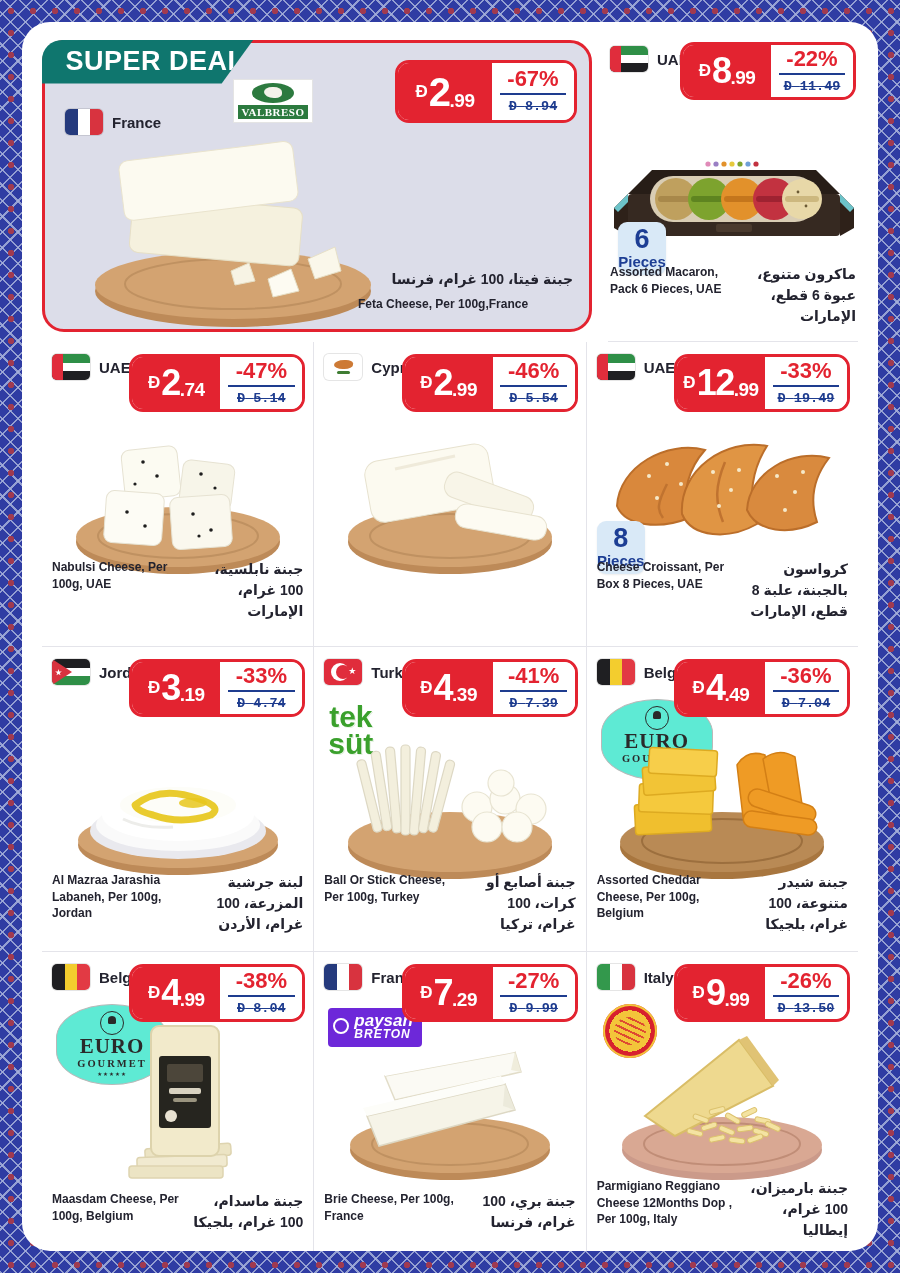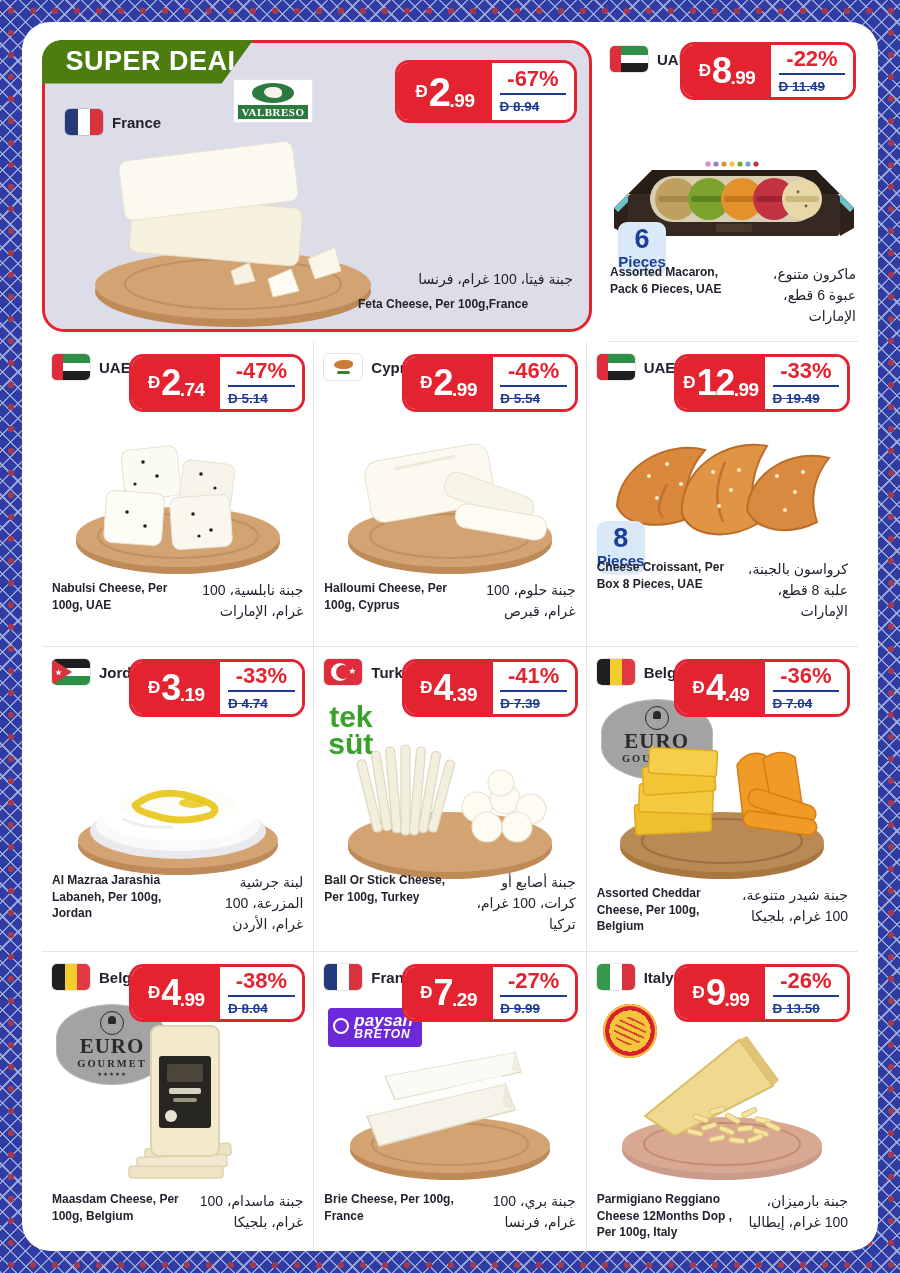--- a/index.html
+++ b/index.html
@@ -12,21 +12,21 @@
     background-image:
       radial-gradient(circle 3px at 11px 11px, #a03a50 97%, transparent),
       repeating-linear-gradient(45deg, rgba(165,176,218,.85) 0 1.6px, transparent 1.6px 11px),
       repeating-linear-gradient(135deg, rgba(165,176,218,.85) 0 1.6px, transparent 1.6px 11px);
     background-size:22px 22px,auto,auto;}
   .page{width:100%;height:100%;background:#fff;border-radius:28px;overflow:hidden;position:relative;padding:18px 20px 6px;}
 
   
   .top{display:flex;gap:16px;}
   .super{position:relative;width:550px;height:292px;background:#dcdde9;border:3.5px solid #e32330;border-radius:22px;flex:0 0 auto;}
-  .sdbanner{position:absolute;top:-3.5px;left:-3.5px;height:44px;width:212px;background:#4d7c0f;
+  .sdbanner{position:absolute;top:-3.5px;left:-3.5px;height:44px;width:212px;background:#0f766e;
     border-radius:20px 0 22px 0;clip-path:polygon(0 0,100% 0,85% 100%,0 100%);
     display:flex;align-items:center;padding-left:24px;color:#fff;font-size:27px;font-weight:800;letter-spacing:.5px;}
   .mcol{flex:1;position:relative;height:302px;border-bottom:1.5px solid #e4e4ea;}
 
   
   .row{display:flex;height:305px;border-bottom:1.5px solid #e4e4ea;}
   .row:last-child{border-bottom:none;}
   .cell{flex:1;position:relative;padding:10px;}
   .cell + .cell{border-left:1.5px solid #e4e4ea;}
 
@@ -54,43 +54,43 @@
   
   .pbadge{position:absolute;top:12px;right:8px;display:flex;height:58px;width:176px;background:#fff;border:3px solid #e32330;border-radius:14px;overflow:hidden;}
   .pbadge.big{top:17px;right:12px;width:182px;height:63px;}
   .pleft{background:#e32330;color:#fff;display:flex;align-items:center;justify-content:center;flex:1;padding:0 3px;}
   .cur{font-size:17px;font-weight:700;margin-right:1px;}
   .pw{font-size:36px;font-weight:800;letter-spacing:-1.5px;line-height:1;}
   .big .pw{font-size:40px;}
   .pf{font-size:19px;font-weight:800;align-self:flex-end;margin-bottom:8px;letter-spacing:-.5px;}
   .pright{width:82px;display:flex;flex-direction:column;align-items:center;justify-content:center;background:#fff;padding:2px 3px;}
   .disc{color:#e32330;font-weight:800;font-size:22px;line-height:1;}
-  .oldwrap{margin-top:3px;border-top:2.5px solid #1e3c8f;padding-top:2px;width:88%;}
+  .oldwrap{margin-top:3px;border-top:2.5px solid #1e3c8f;padding-top:2px;width:88%;text-align:center;font-family:Liberation Mono, monospace;}
   .old{color:#1e3c8f;font-weight:700;font-size:13.5px;text-decoration:line-through;white-space:nowrap;}
 
   
   .pieces{position:absolute;left:10px;width:48px;background:#d9e9f7;border-radius:9px;text-align:center;padding:3px 0 5px;box-shadow:0 1px 2px rgba(0,0,0,.08);}
   .pnum{font-size:27px;font-weight:800;color:#1d3e94;line-height:1.05;}
   .plbl{font-size:15px;font-weight:700;color:#1d3e94;}
 
   
   .names{position:absolute;left:10px;right:10px;bottom:24px;display:flex;justify-content:space-between;align-items:flex-start;gap:10px;}
   .name-en{font-size:12px;line-height:1.38;font-weight:700;color:#23232f;max-width:56%;}
-  .name-ar{font-size:14px;line-height:1.5;font-weight:400;color:#23232f;text-align:right;direction:rtl;max-width:44%;}
+  .name-ar{font-size:14px;line-height:1.5;font-weight:700;color:#23232f;text-align:right;direction:rtl;max-width:44%;}
 
   
   .logo-vb{position:absolute;left:188px;top:36px;width:80px;background:#fff;border:1px solid #e4e4e4;text-align:center;padding:3px 4px 3px;}
   .vb-oval{width:42px;height:20px;background:#2c7a3f;border-radius:50%;margin:0 auto;position:relative;}
   .vb-oval i{position:absolute;left:12px;top:4px;width:18px;height:11px;background:#f4f2ea;border-radius:50% 50% 40% 60%;}
   .vb-bar{background:#2c7a3f;color:#fff;font-family:"Liberation Serif",serif;font-size:11px;font-weight:700;letter-spacing:.5px;margin-top:2px;padding:1px 0;}
   .logo-teksut{position:absolute;left:14px;top:56px;font-weight:800;color:#3aa02c;text-align:center;line-height:.9;
     text-shadow:0 0 2px #fff,0 0 2px #fff,1px 1px 0 #d7ecd2;}
   .logo-teksut .t1{font-size:30px;}
   .logo-teksut .t2{font-size:30px;}
-  .logo-eg{position:absolute;left:14px;top:52px;width:112px;border:1.5px solid #b9b9b9;border-radius:50% / 42%;text-align:center;padding:6px 2px 7px;background:#a3a3a3;color:#2a2a2a;}
+  .logo-eg{position:absolute;left:14px;top:52px;width:112px;border:1.5px solid #b9b9b9;border-radius:50% / 42%;text-align:center;padding:6px 2px 7px;background:#5eead4;color:#2a2a2a;}
   .eg-chef{width:24px;height:24px;border:1.5px solid #2a2a2a;border-radius:50%;margin:0 auto 1px;position:relative;}
   .eg-chef i{position:absolute;left:7px;top:4px;width:8px;height:8px;background:#2a2a2a;border-radius:50% 50% 20% 20%;}
   .eg-euro{font-family:"Liberation Serif",serif;font-size:21px;font-weight:700;letter-spacing:1px;line-height:1;}
   .eg-gourmet{font-family:"Liberation Serif",serif;font-size:10.5px;font-weight:700;letter-spacing:2px;line-height:1.3;}
   .eg-stars{font-size:5.5px;letter-spacing:1px;color:#2a2a2a;}
   .logo-pb{position:absolute;left:14px;top:56px;background:#6d28d9;color:#fff;border-radius:4px;padding:5px 9px 6px 26px;font-style:italic;font-weight:800;line-height:.95;position:absolute;}
   .logo-pb .p1{font-size:17px;text-transform:lowercase;}
   .logo-pb .p2{font-size:12px;letter-spacing:1px;}
   .logo-pb i{position:absolute;left:5px;top:10px;width:16px;height:16px;border:2px solid #fff;border-radius:50%;font-style:normal;}
   .logo-dop{position:absolute;left:16px;top:52px;width:54px;height:54px;border-radius:50%;
@@ -275,24 +275,20 @@
       </div>
       <svg class="art" width="250" height="165" viewBox="0 0 250 165">
         <ellipse cx="125" cy="128" rx="102" ry="32" fill="#bd8a58"></ellipse>
             <ellipse cx="125" cy="123" rx="102" ry="30" fill="#d3a371"></ellipse>
         <ellipse cx="125" cy="122" rx="80" ry="22" fill="none" stroke="#bf9161" stroke-width="2"></ellipse>
         <rect x="42" y="38" width="125" height="62" rx="14" fill="#fcfaf0" stroke="#e7e2cf" transform="rotate(-10 105 69)"></rect>
         <rect x="118" y="70" width="92" height="26" rx="11" fill="#f8f5e8" stroke="#e7e2cf" transform="rotate(20 164 83)"></rect>
         <rect x="130" y="96" width="92" height="24" rx="11" fill="#fdfbf2" stroke="#e7e2cf" transform="rotate(10 176 108)"></rect>
         <line x1="70" y1="55" x2="130" y2="42" stroke="#efeada" stroke-width="3"></line>
       </svg>
-      <div class="names">
-        <div class="name-en">Halloumi Cheese, Per 100g, Cyprus</div>
-        <div class="name-ar">جبنة حلوم، 100 غرام، قبرص</div>
-      </div>
     </div>
 
     <div class="cell">
       <div class="flagrow">
         <span class="flag fl-ae">
               <i></i>
             </span>
         <span class="cname">UAE</span>
       </div>
       <div class="pbadge">

